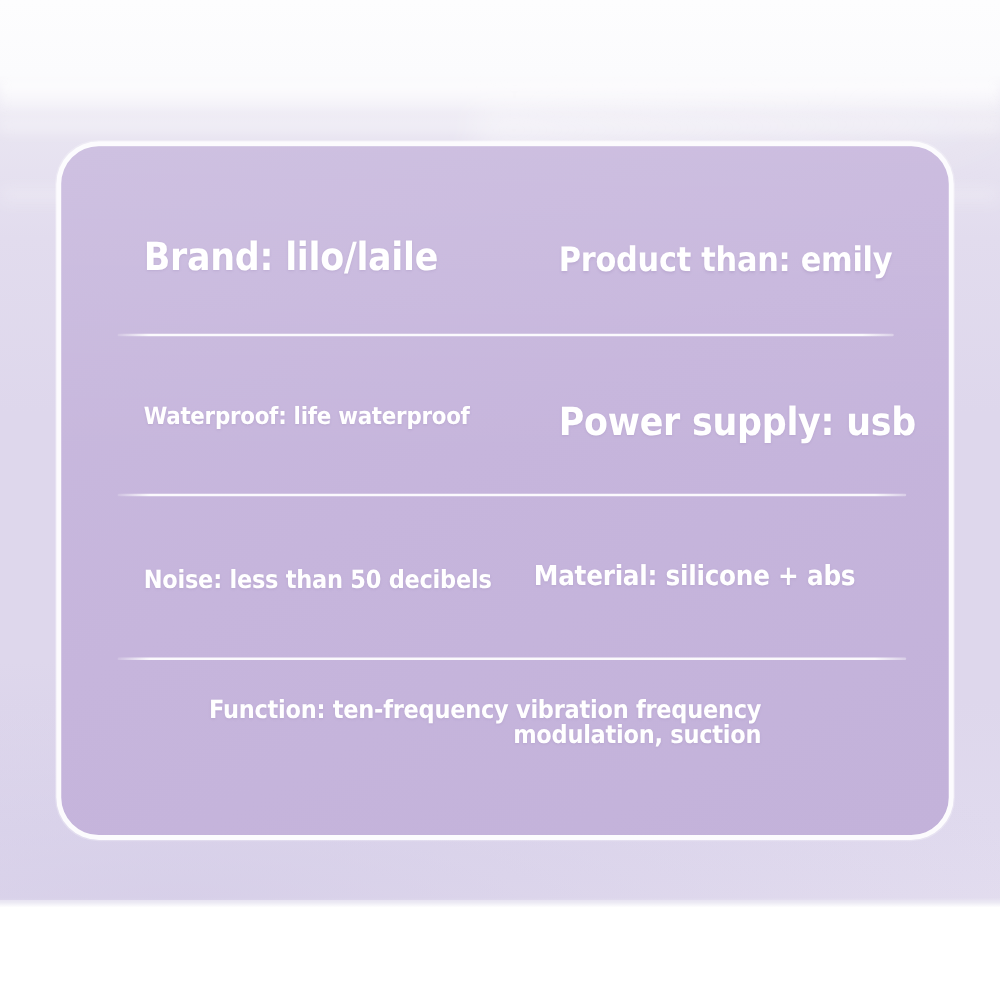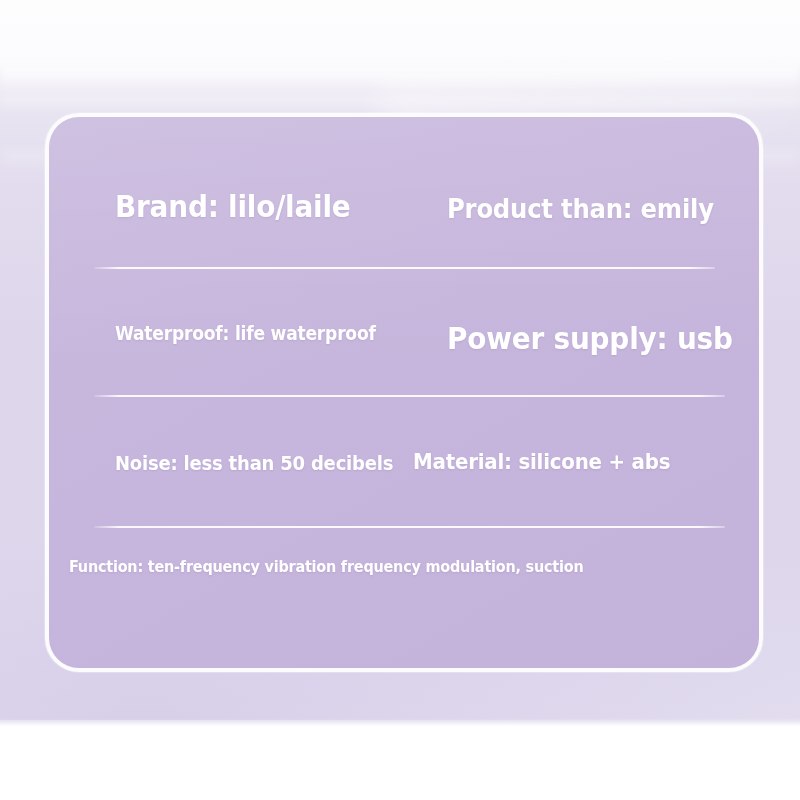--- a/index.html
+++ b/index.html
@@ -156,34 +156,34 @@
   }
 
   
   #txt-noise {
     left: 66px;
     top: 335px;
     font-size: 20px;
     line-height: 23px;
   }
   #txt-material {
-    left: 364px;
+    left: 378px;
     top: 332px;
     font-size: 22px;
     line-height: 25px;
   }
 
   
   #txt-function {
     left: 20px;
     top: 440px;
     width: 540px;
     white-space: normal;
-    text-align: left;
-    font-size: 16px;
+    text-align: right;
+    font-size: 20px;
     line-height: 20px;
   }
 
   
   .divider {
     position: absolute;
     height: 2px;
     background: linear-gradient(to right,
         rgba(255,255,255,0.15),
         rgba(255,255,255,0.92) 4%,

